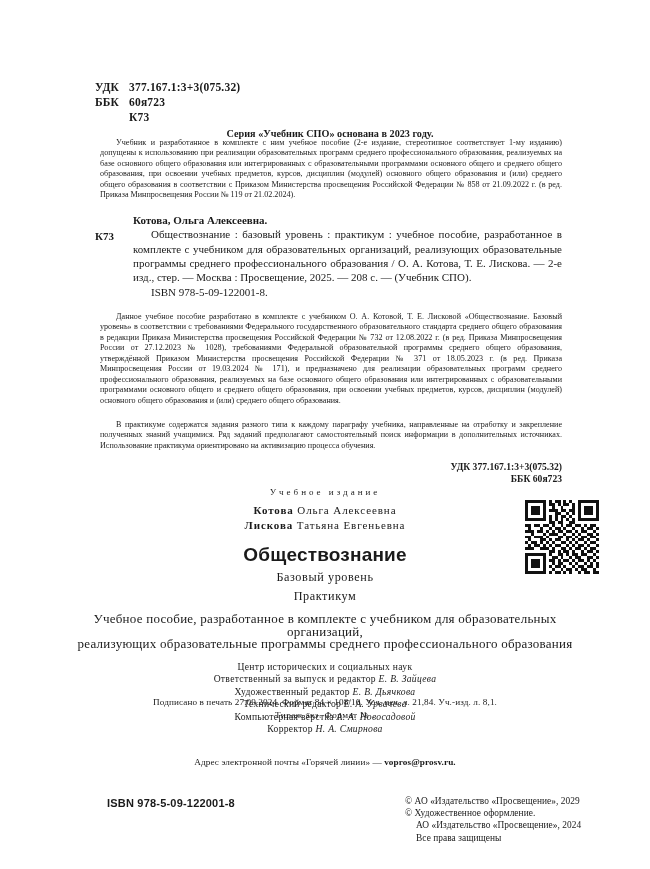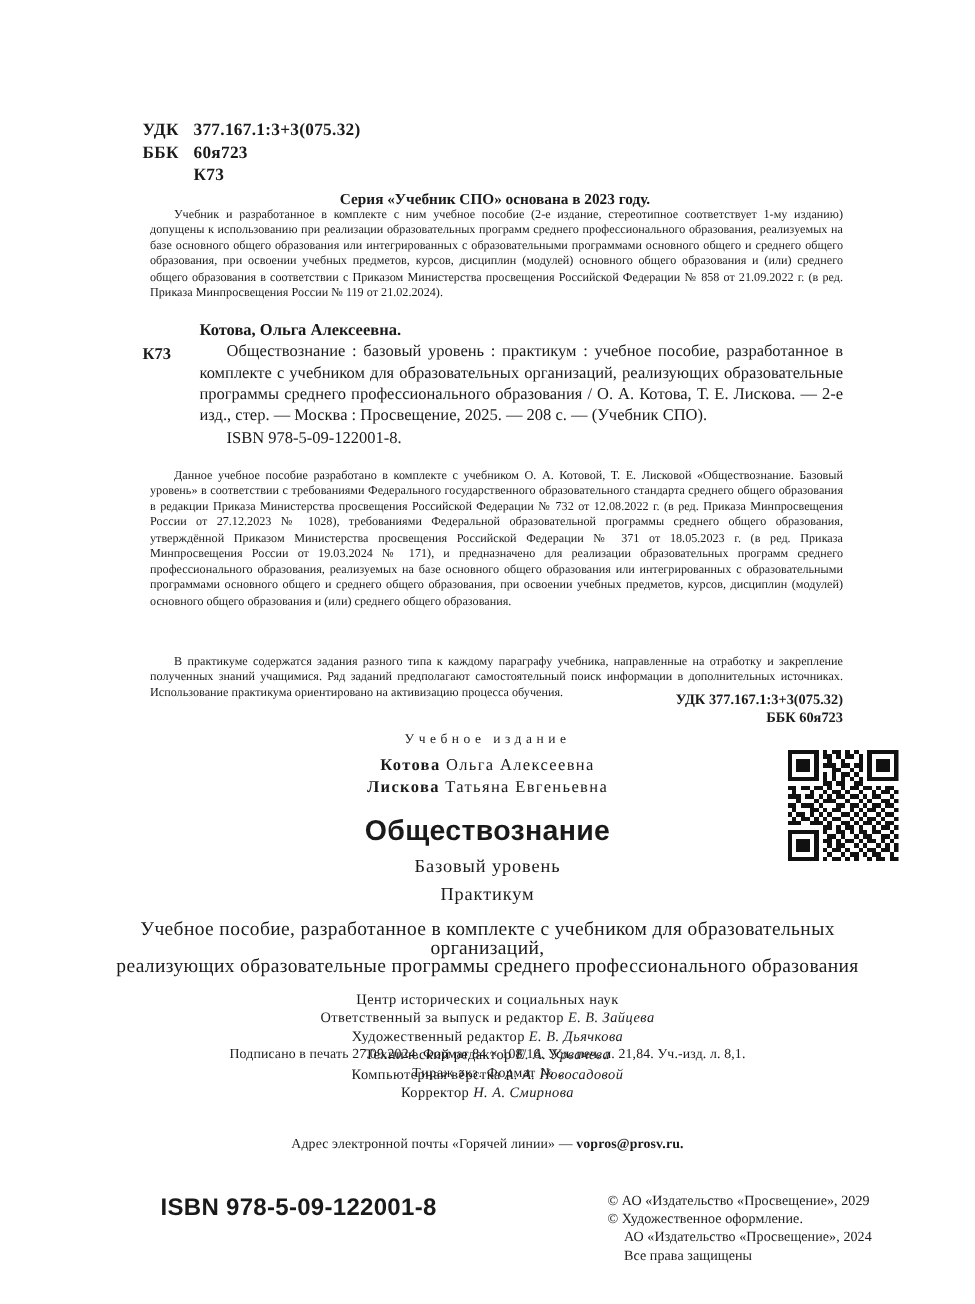--- a/index.html
+++ b/index.html
@@ -103,21 +103,20 @@
   
   #annotation-para {
     left: 100px;
     top: 312px;
     width: 462px;
   }
   #practicum-para {
     left: 100px;
     top: 420px;
     width: 462px;
-    margin-top: 16px;
   }
 
   
   .codes-right {
     position: absolute;
     right: 88px;
     top: 461px;
     text-align: right;
     font-size: 9.6px;
     font-weight: bold;
@@ -224,21 +223,21 @@
     font-size: 9.2px;
     letter-spacing: 0.1px;
   }
   .email b { font-weight: bold; }
 
   
   .bottom-isbn {
     position: absolute;
     left: 95px;
     top: 797px;
-    font-size: 16px;
+    font-size: 11px;
     font-weight: bold;
     letter-spacing: 0.2px;
     font-family: "Liberation Sans", sans-serif;
     padding-left: 12px;
   }
   .copyright {
     position: absolute;
     left: 405px;
     top: 795px;
     font-size: 9.4px;

